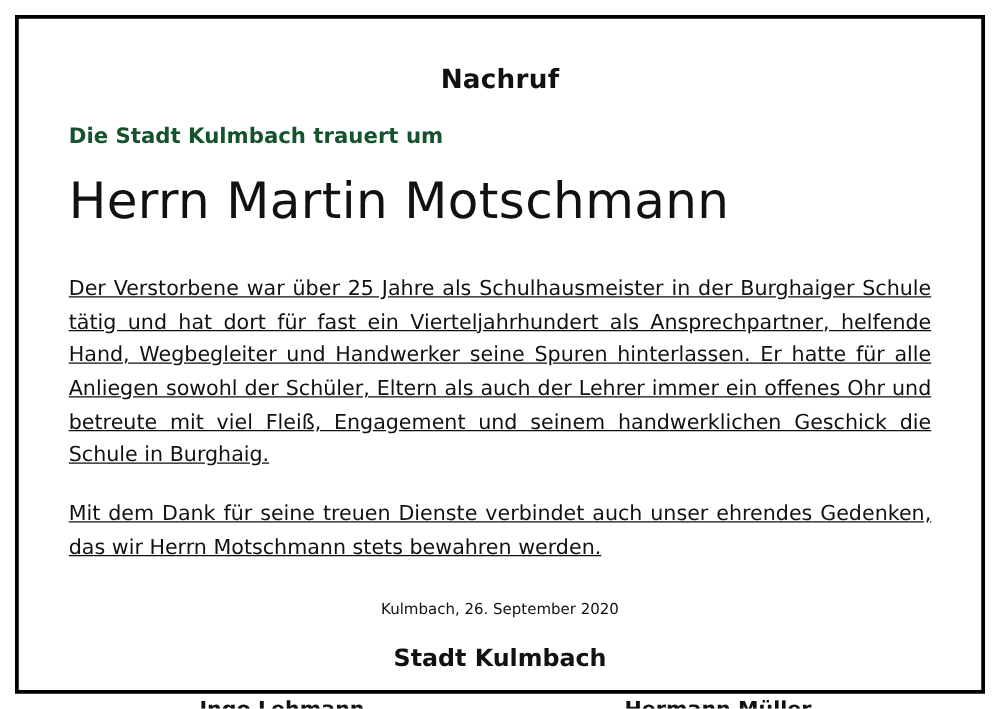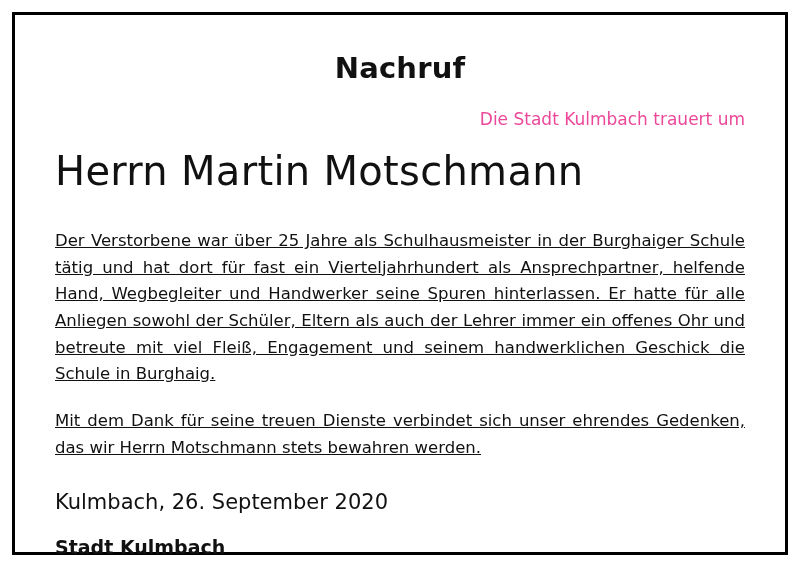--- a/index.html
+++ b/index.html
@@ -25,31 +25,31 @@
     top: 12px;
     width: 776px;
     height: 543px;
     box-sizing: border-box;
     border: 3px solid #000000;
     background: #ffffff;
     padding: 28px 40px 20px 40px;
   }
   .headline {
     text-align: center;
-    font-size: 29px;
+    font-size: 21px;
     font-weight: bold;
     letter-spacing: 0.2px;
     color: #111111;
     margin: 8px 0 0 0;
   }
   .subline {
-    text-align: right;
+    text-align: left;
     font-size: 17px;
-    font-weight: normal;
-    color: #ec4899;
+    font-weight: bold;
+    color: #14532d;
     margin: 24px 0 0 0;
   }
   .deceased-name {
     font-size: 40px;
     font-weight: normal;
     color: #111111;
     margin: 20px 0 0 0;
     letter-spacing: 0.3px;
     line-height: 1.12;
   }
@@ -61,26 +61,27 @@
     line-height: 1.62;
     text-align: justify;
     color: #111111;
     margin: 0;
     text-decoration: underline;
   }
   .body-text + .body-text {
     margin-top: 20px;
   }
   .place-date {
-    font-size: 21px;
+    text-align: center;
+    font-size: 12px;
     color: #111111;
     margin: 28px 0 0 0;
   }
   .org {
-    text-align: left;
+    text-align: center;
     font-size: 19px;
     font-weight: bold;
     color: #111111;
     margin: 22px 0 0 0;
   }
   .signatures {
     display: flex;
     justify-content: space-between;
     margin: 20px 0 0 0;
     padding: 0 22px;
@@ -102,21 +103,21 @@
   <div class="notice">
 
     <div class="headline">Nachruf</div>
 
     <div class="subline">Die Stadt Kulmbach trauert um</div>
 
     <div class="deceased-name">Herrn Martin Motschmann</div>
 
     <div class="body-block">
       <p class="body-text">Der Verstorbene war über 25 Jahre als Schulhausmeister in der Burghaiger Schule tätig und hat dort für fast ein Vierteljahrhundert als Ansprechpartner, helfende Hand, Wegbegleiter und Handwerker seine Spuren hinterlassen. Er hatte für alle Anliegen sowohl der Schüler, Eltern als auch der Lehrer immer ein offenes Ohr und betreute mit viel Fleiß, Engagement und seinem handwerklichen Geschick die Schule in Burghaig.</p>
-      <p class="body-text">Mit dem Dank für seine treuen Dienste verbindet sich unser ehrendes Gedenken, das wir Herrn Motschmann stets bewahren werden.</p>
+      <p class="body-text">Mit dem Dank für seine treuen Dienste verbindet auch unser ehrendes Gedenken, das wir Herrn Motschmann stets bewahren werden.</p>
     </div>
 
     <div class="place-date">Kulmbach, 26. September 2020</div>
 
     <div class="org">Stadt Kulmbach</div>
 
     <div class="signatures">
       <div class="sig">
         <div class="sig-name">Ingo Lehmann</div>
 

